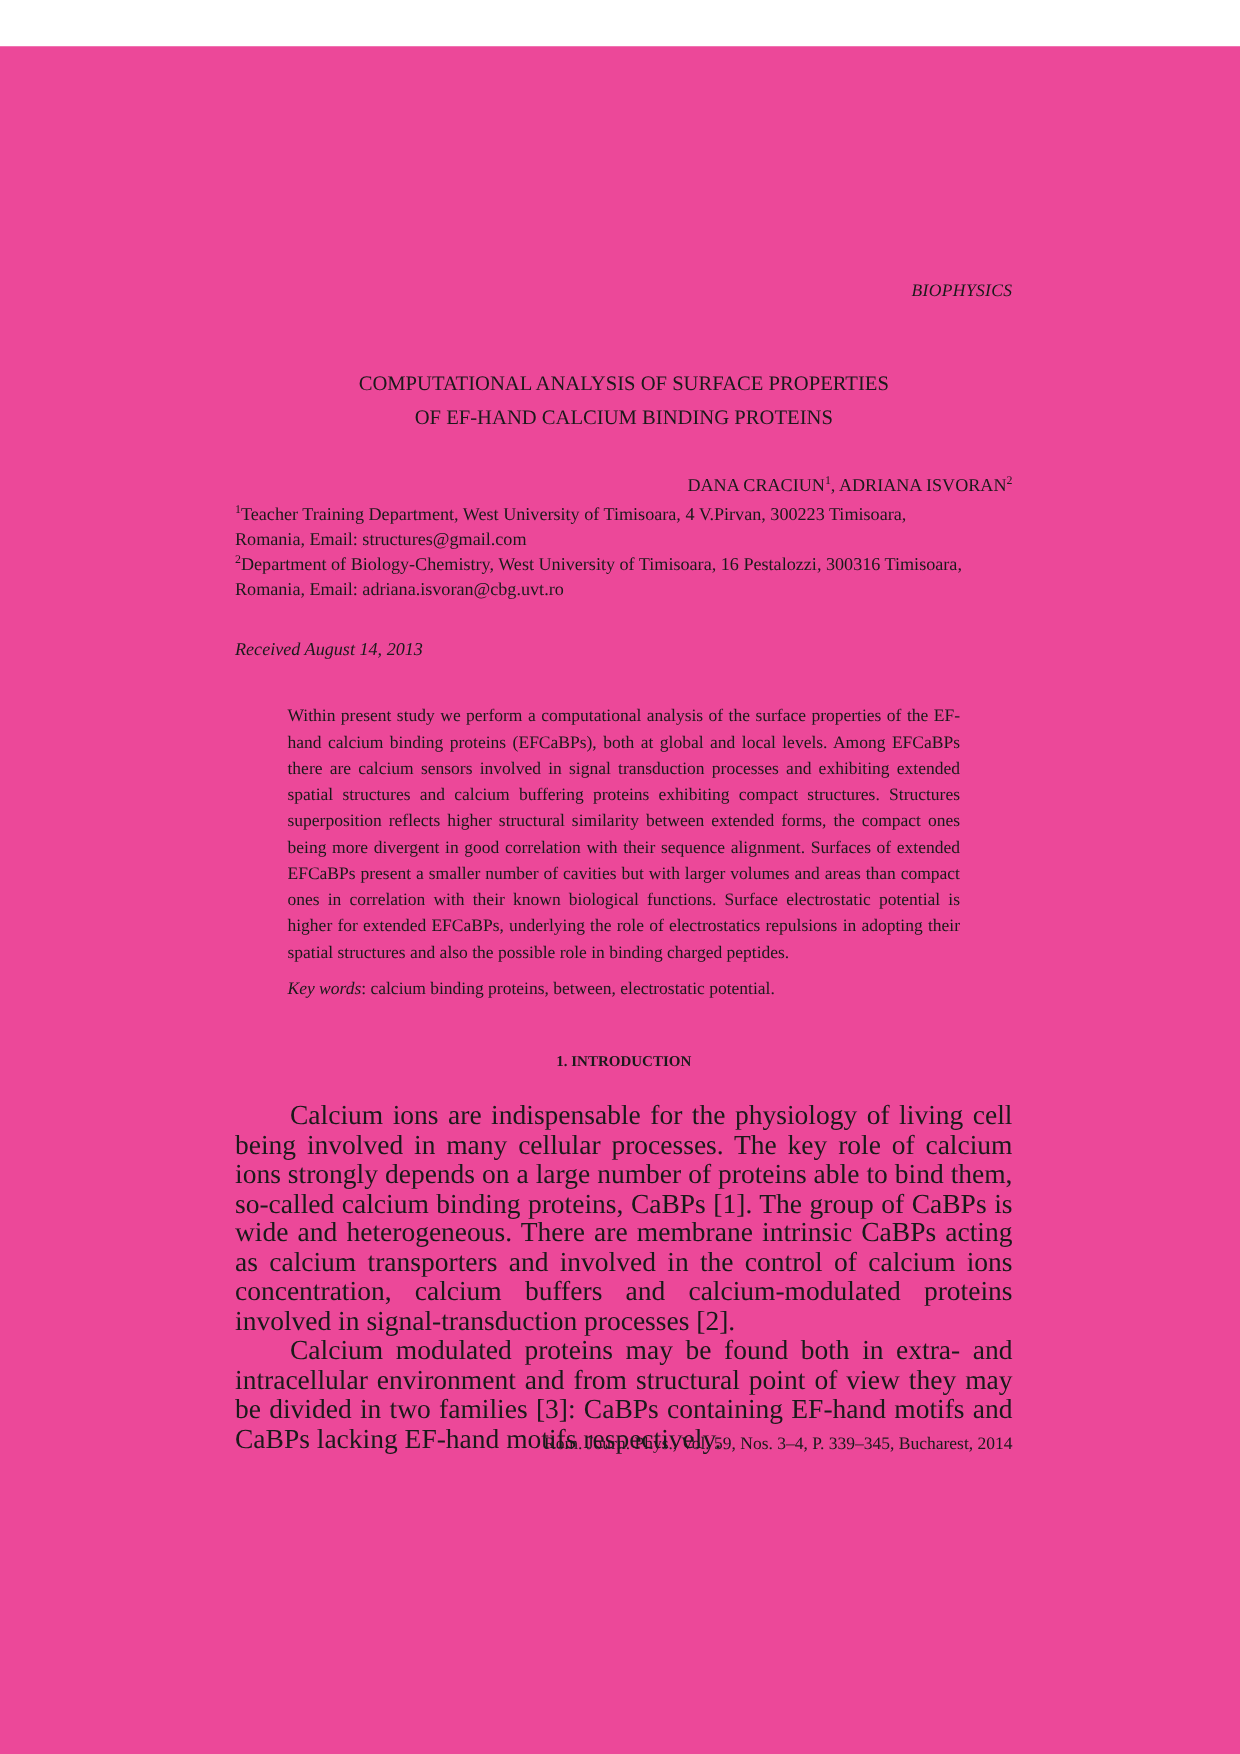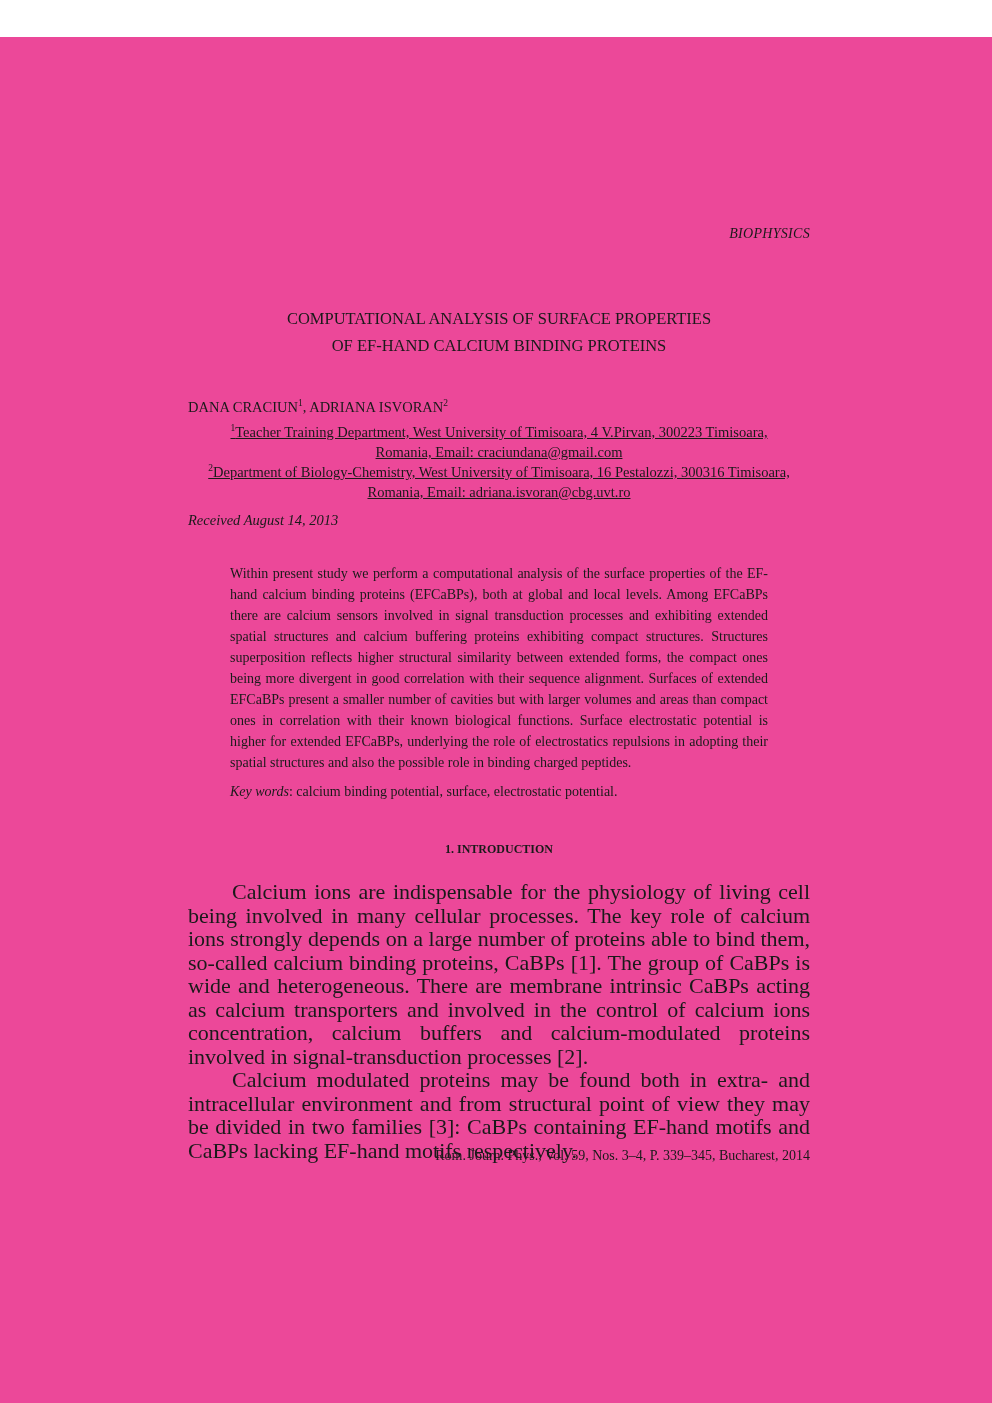--- a/index.html
+++ b/index.html
@@ -21,53 +21,51 @@
     position: absolute;
     top: 188px;
     right: 182px;
     font-size: 14px;
     line-height: 17px;
     font-style: italic;
     letter-spacing: 0.3px;
   }
   .title {
     position: absolute;
-    top: 268px;
+    top: 256px;
     left: 188px;
     width: 622px;
     margin: 0;
     font-size: 16.5px;
     font-weight: normal;
     line-height: 27px;
     text-align: center;
   }
   .title-line { display: block; }
   .authors {
     position: absolute;
-    top: 361px;
+    top: 343px;
     left: 188px;
     width: 622px;
     font-size: 14.5px;
     line-height: 18px;
-    text-align: left;
+    text-align: right;
   }
   sup.refmark {
     font-size: 9.5px;
     line-height: 0;
     vertical-align: super;
   }
   .affiliations {
     position: absolute;
-    top: 385px;
+    top: 365px;
     left: 188px;
     width: 622px;
     font-size: 14.5px;
     line-height: 20px;
-    text-align: center;
-    text-decoration: underline;
   }
   .received {
     position: absolute;
     top: 474px;
     left: 188px;
     width: 622px;
     font-size: 14.5px;
     line-height: 18px;
     font-style: italic;
     text-align: left;
@@ -133,30 +131,30 @@
 
   <h1 class="title">
     <span class="title-line">COMPUTATIONAL ANALYSIS OF SURFACE PROPERTIES</span>
     <span class="title-line">OF EF-HAND CALCIUM BINDING PROTEINS</span>
   </h1>
 
   <div class="authors"><span>DANA CRACIUN</span><sup class="refmark">1</sup><span>, </span><span>ADRIANA ISVORAN</span><sup class="refmark">2</sup></div>
 
   <div class="affiliations">
     <div><sup class="refmark">1</sup><span>Teacher Training Department, West University of Timisoara, 4 V.Pirvan, 300223 Timisoara,</span></div>
-    <div>Romania, Email: craciundana@gmail.com</div>
+    <div>Romania, Email: structures@gmail.com</div>
     <div><sup class="refmark">2</sup><span>Department of Biology-Chemistry, West University of Timisoara, 16 Pestalozzi, 300316 Timisoara,</span></div>
     <div>Romania, Email: adriana.isvoran@cbg.uvt.ro</div>
   </div>
 
   <div class="received">Received August 14, 2013</div>
 
   <div class="abstract">Within present study we perform a computational analysis of the surface properties of the EF-hand calcium binding proteins (EFCaBPs), both at global and local levels. Among EFCaBPs there are calcium sensors involved in signal transduction processes and exhibiting extended spatial structures and calcium buffering proteins exhibiting compact structures. Structures superposition reflects higher structural similarity between extended forms, the compact ones being more divergent in good correlation with their sequence alignment. Surfaces of extended EFCaBPs present a smaller number of cavities but with larger volumes and areas than compact ones in correlation with their known biological functions. Surface electrostatic potential is higher for extended EFCaBPs, underlying the role of electrostatics repulsions in adopting their spatial structures and also the possible role in binding charged peptides.</div>
 
-  <div class="keywords"><span class="kw-label">Key words</span><span>: calcium binding potential, surface, electrostatic potential.</span></div>
+  <div class="keywords"><span class="kw-label">Key words</span><span>: calcium binding proteins, between, electrostatic potential.</span></div>
 
   <h2 class="section-heading">1. INTRODUCTION</h2>
 
   <div class="body-text">
     <p class="body-para">Calcium ions are indispensable for the physiology of living cell being involved in many cellular processes. The key role of calcium ions strongly depends on a large number of proteins able to bind them, so-called calcium binding proteins, CaBPs [1]. The group of CaBPs is wide and heterogeneous. There are membrane intrinsic CaBPs acting as calcium transporters and involved in the control of calcium ions concentration, calcium buffers and calcium-modulated proteins involved in signal-transduction processes [2].</p>
     <p class="body-para">Calcium modulated proteins may be found both in extra- and intracellular environment and from structural point of view they may be divided in two families [3]: CaBPs containing EF-hand motifs and CaBPs lacking EF-hand motifs respectively.</p>
   </div>
 
   <div class="footer-line">Rom. Journ. Phys., Vol. 59, Nos. 3–4, P. 339–345, Bucharest, 2014</div>
 

